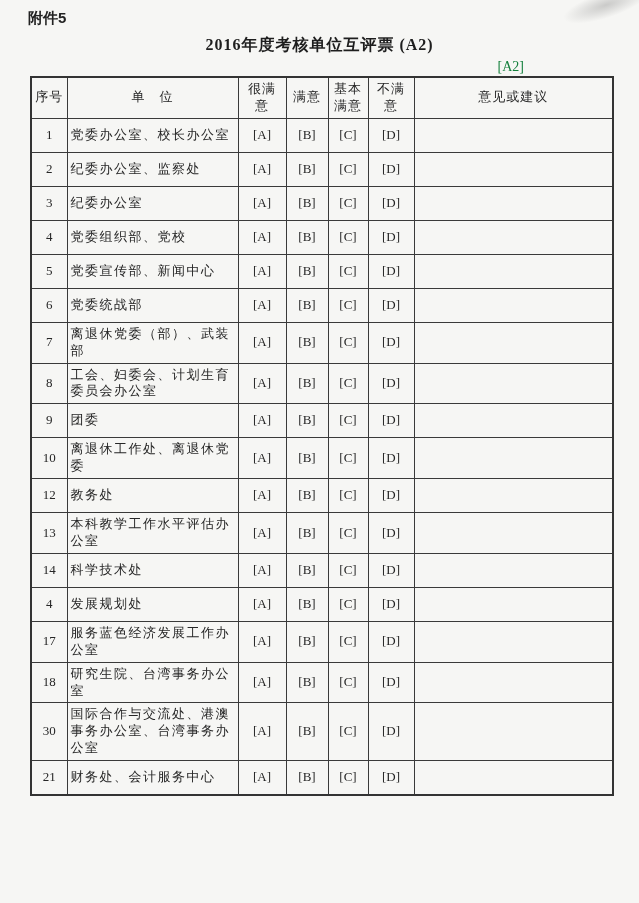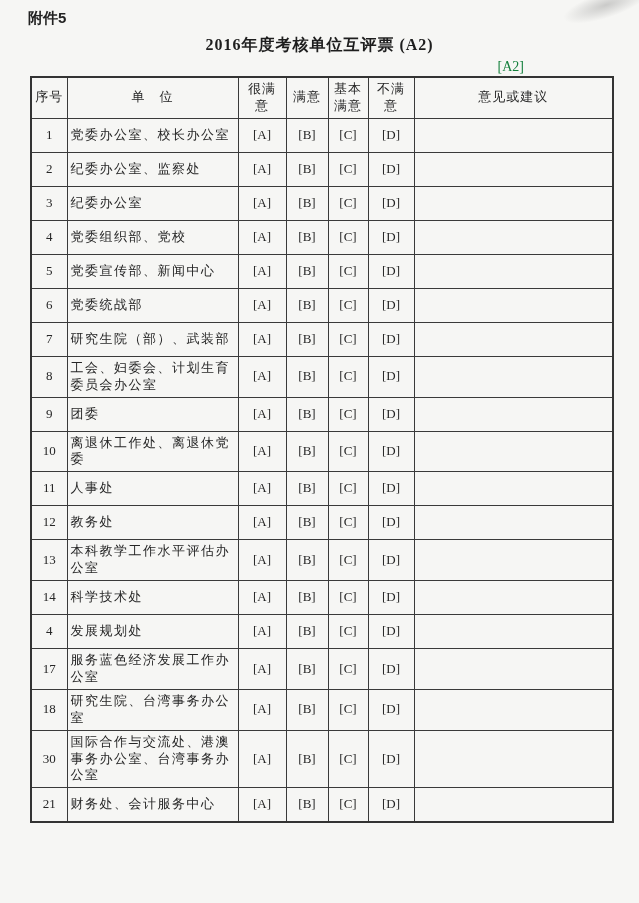--- a/index.html
+++ b/index.html
@@ -178,21 +178,21 @@
           <td class="cell-no">6</td>
           <td class="cell-unit">党委统战部</td>
           <td class="cell-opt">[A]</td>
           <td class="cell-opt">[B]</td>
           <td class="cell-opt">[C]</td>
           <td class="cell-opt">[D]</td>
           <td class="cell-comment"></td>
         </tr>
         <tr>
           <td class="cell-no">7</td>
-          <td class="cell-unit">研究生院（部）、武装部</td>
+          <td class="cell-unit">离退休党委（部）、武装部</td>
           <td class="cell-opt">[A]</td>
           <td class="cell-opt">[B]</td>
           <td class="cell-opt">[C]</td>
           <td class="cell-opt">[D]</td>
           <td class="cell-comment"></td>
         </tr>
         <tr>
           <td class="cell-no">8</td>
           <td class="cell-unit">工会、妇委会、计划生育委员会办公室</td>
           <td class="cell-opt">[A]</td>
@@ -213,29 +213,20 @@
         <tr>
           <td class="cell-no">10</td>
           <td class="cell-unit">离退休工作处、离退休党委</td>
           <td class="cell-opt">[A]</td>
           <td class="cell-opt">[B]</td>
           <td class="cell-opt">[C]</td>
           <td class="cell-opt">[D]</td>
           <td class="cell-comment"></td>
         </tr>
         <tr>
-          <td class="cell-no">11</td>
-          <td class="cell-unit">人事处</td>
-          <td class="cell-opt">[A]</td>
-          <td class="cell-opt">[B]</td>
-          <td class="cell-opt">[C]</td>
-          <td class="cell-opt">[D]</td>
-          <td class="cell-comment"></td>
-        </tr>
-        <tr>
           <td class="cell-no">12</td>
           <td class="cell-unit">教务处</td>
           <td class="cell-opt">[A]</td>
           <td class="cell-opt">[B]</td>
           <td class="cell-opt">[C]</td>
           <td class="cell-opt">[D]</td>
           <td class="cell-comment"></td>
         </tr>
         <tr>
           <td class="cell-no">13</td>

